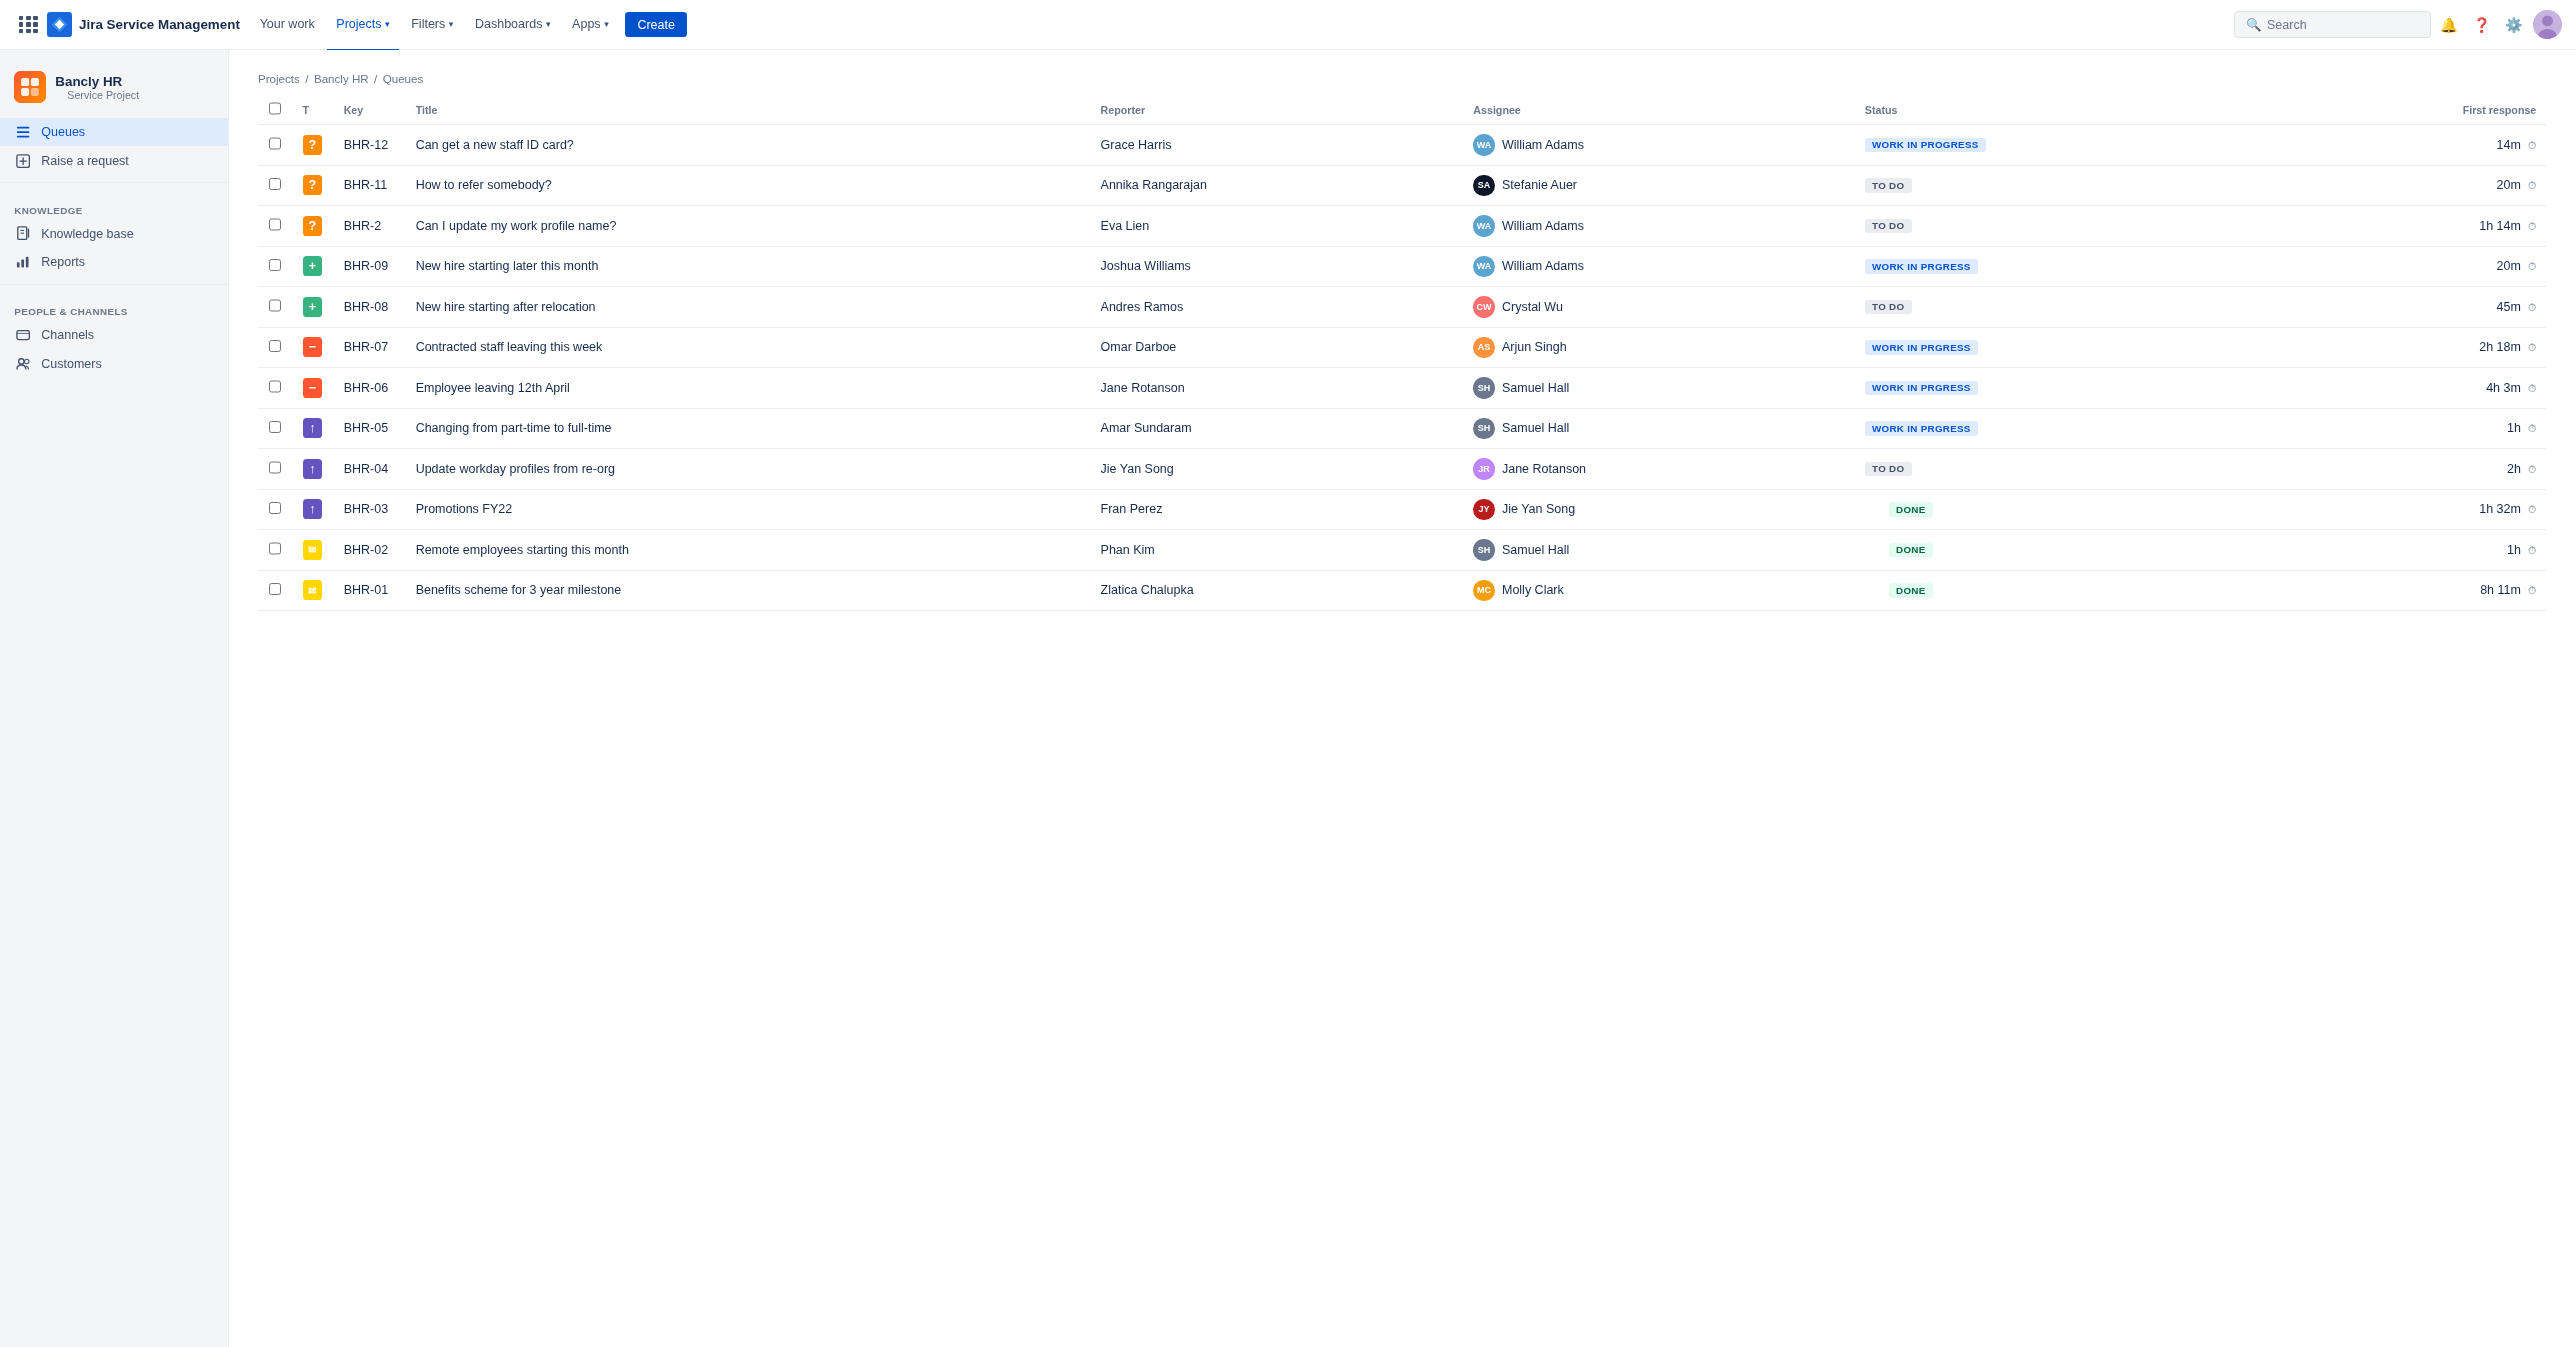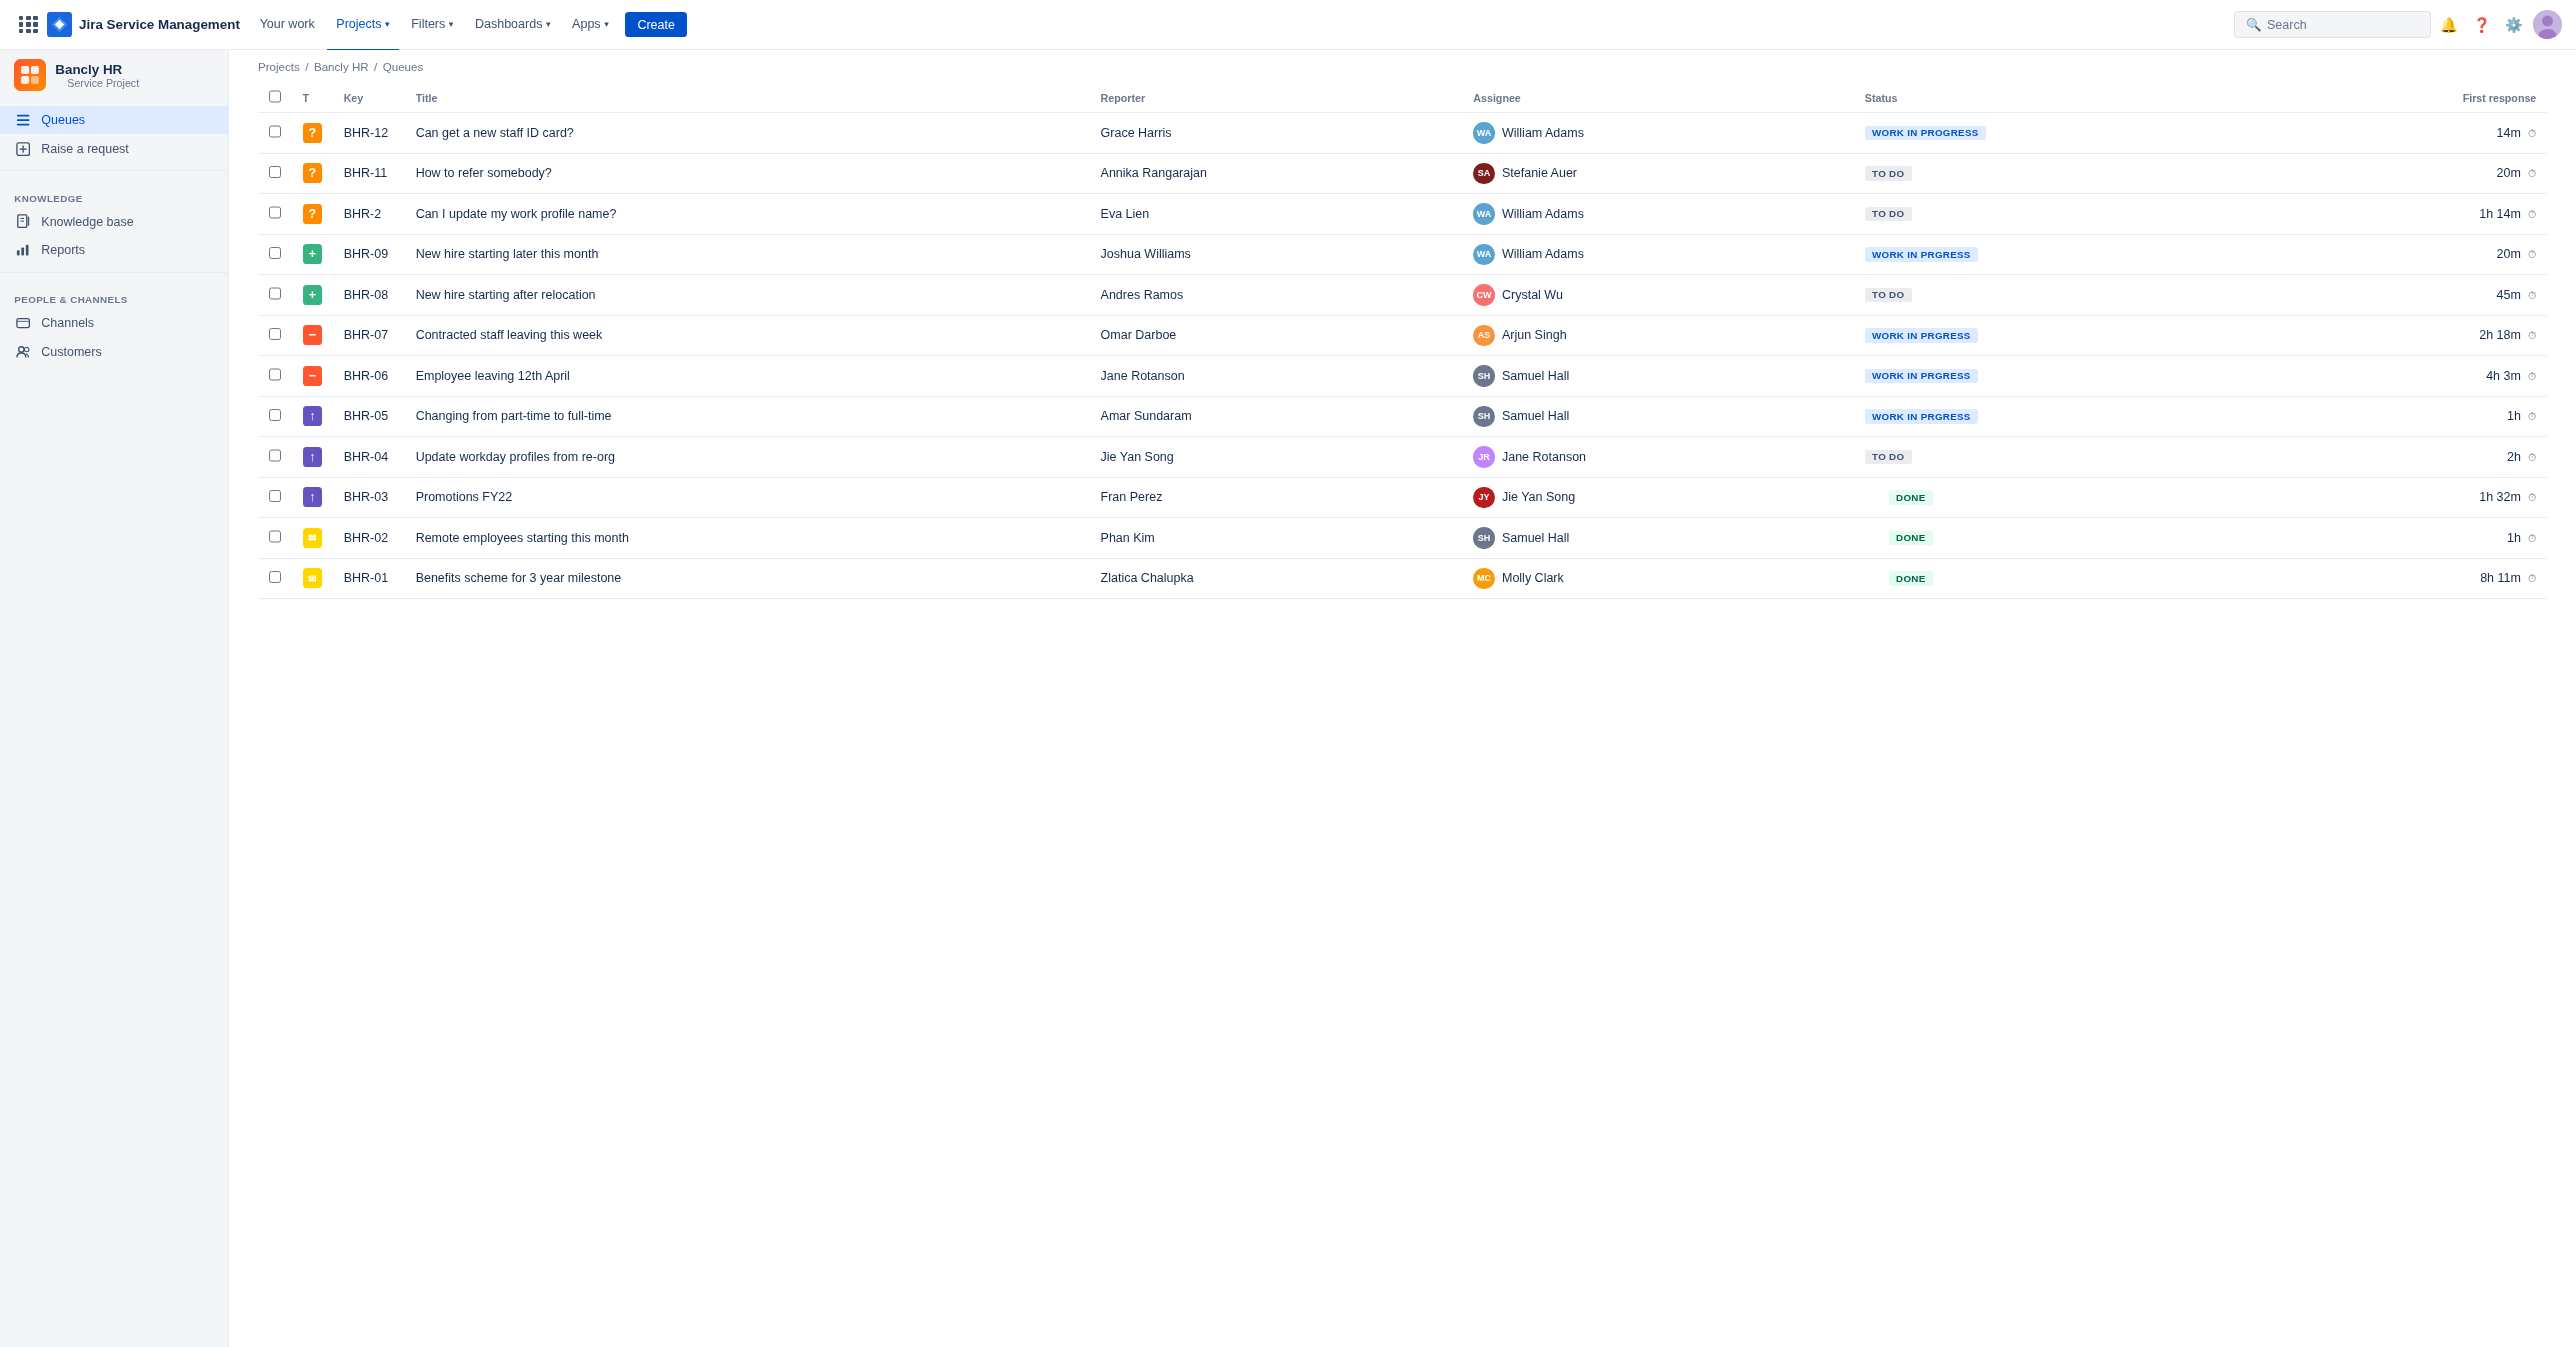--- a/index.html
+++ b/index.html
@@ -39,21 +39,21 @@
       width: 29px; height: 29px; display: flex; align-items: center; justify-content: center;
       border-radius: 50%; cursor: pointer; font-size: 14.3px; color: #42526e;
     }
     .topnav-avatar {
       width: 29px; height: 29px; border-radius: 50%; background: #c7b3e0;
       display: flex; align-items: center; justify-content: center; cursor: pointer;
       font-size: 10.7px; font-weight: bold; color: #fff; overflow: hidden;
     }
 
     
-    .app-layout { display: flex; padding-top: 38px; height: 100vh; }
+    .app-layout { display: flex; padding-top: 50px; height: 100vh; }
 
     
     .sidebar {
       width: 229px; min-width: 229px; background: #f4f5f7;
       border-right: 0.9px solid #ebecf0; padding: 14.3px 0; overflow-y: auto;
     }
     .sidebar-project { display: flex; align-items: center; gap: 9px; padding: 7.2px 14.3px 14.3px; }
     .sidebar-project-icon {
       width: 32px; height: 32px; background: linear-gradient(135deg, #ff5630, #ff8b00);
       border-radius: 7.2px; display: flex; align-items: center; justify-content: center;
@@ -341,21 +341,21 @@
           <tr>
     <td class="checkbox-cell"><input type="checkbox" style=""></td>
     <td class="type-cell">
       <div class="type-badge type-question" style="font-size:12.5px">?</div>
     </td>
     <td class="key-cell">BHR-11</td>
     <td class="title-cell">How to refer somebody?</td>
     <td class="reporter-cell">Annika Rangarajan</td>
     <td class="assignee-cell">
       <div class="assignee-inner">
-        <div class="avatar-sm" style="background:#7f1d1d">SA</div>
+        <div class="avatar-sm" style="background:#0f172a">SA</div>
         <span>Stefanie Auer</span>
       </div>
     </td>
     <td class="status-cell">
       <span class="status-badge status-todo">TO DO</span>
     </td>
     <td class="first-response-cell">
       20m
       <span class="time-icon">⏱</span>
     </td>

